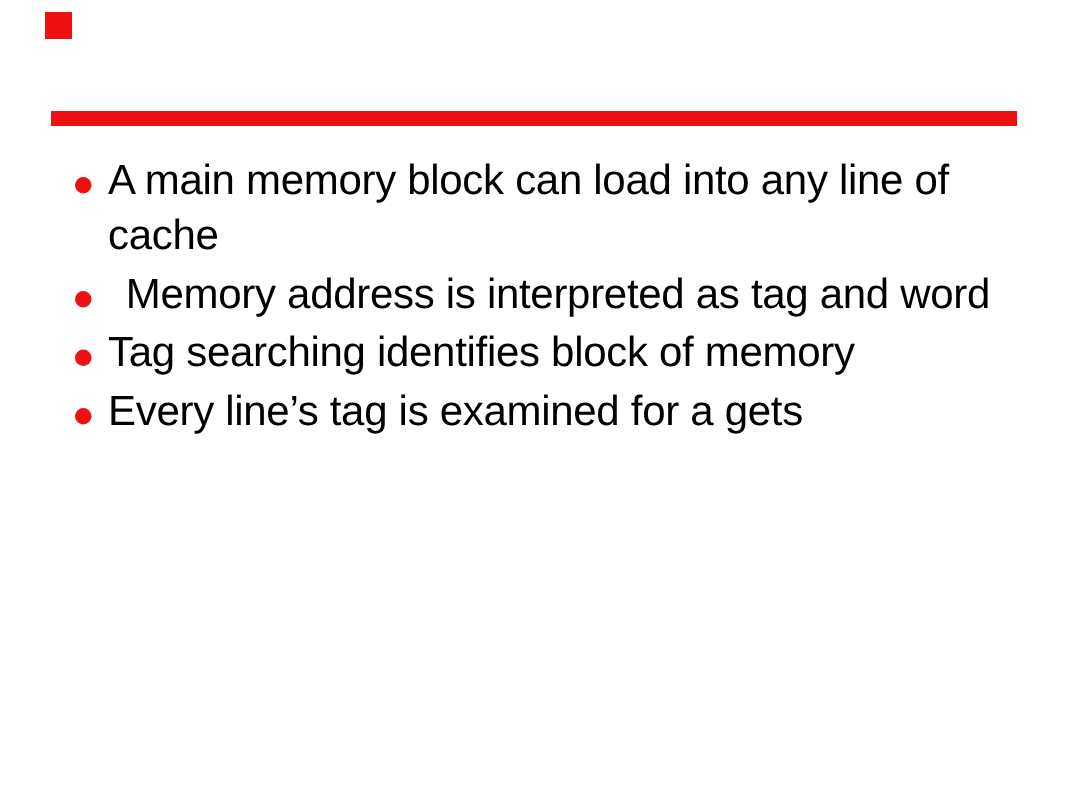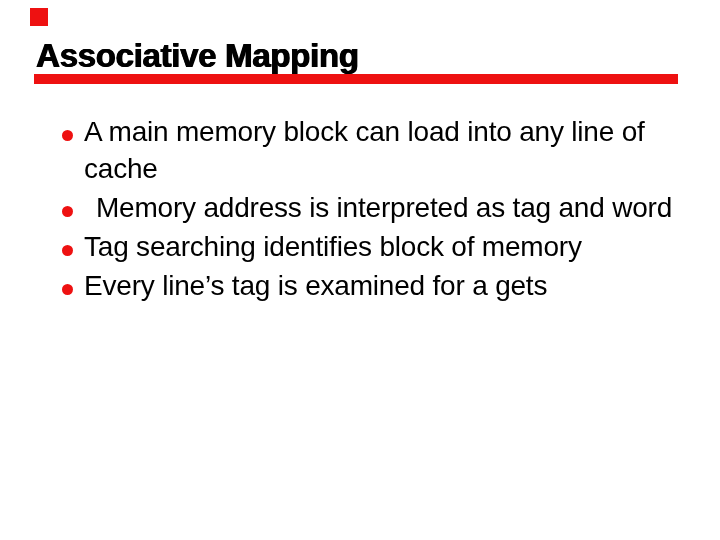--- a/index.html
+++ b/index.html
@@ -41,21 +41,21 @@
     left: 34px;
     top: 74px;
     width: 644px;
     height: 10px;
   }
   .bullets {
     position: absolute;
     left: 46px;
     top: 97px;
     width: 630px;
-    margin: 16px;
+    margin: 4px;
     padding: 0;
     list-style: none;
   }
   .bullet-item {
     display: flex;
     align-items: flex-start;
     margin: 0 0 2px 0;
   }
   .bullet-dot {
     flex: 0 0 auto;
@@ -74,21 +74,20 @@
     letter-spacing: -0.2px;
   }
 </style>
 </head>
 <body style="background-color: rgb(255, 255, 255);">
 
 <div class="slide">
 
   <div class="corner-marker" style="background-color: rgb(238, 17, 17);"></div>
 
-  <h1 class="title" style="color: rgb(0, 0, 0);">Associative Mapping</h1>
 
   <div class="title-rule" style="background-color: rgb(238, 17, 17);"></div>
 
   <ul class="bullets">
     <li class="bullet-item">
       <span class="bullet-dot" style="background-color: rgb(238, 17, 17);"></span>
       <span class="bullet-text" style="color: rgb(0, 0, 0);">A main memory block can load into any line of cache</span>
     </li>
     <li class="bullet-item">
       <span class="bullet-dot" style="background-color: rgb(238, 17, 17);"></span>

